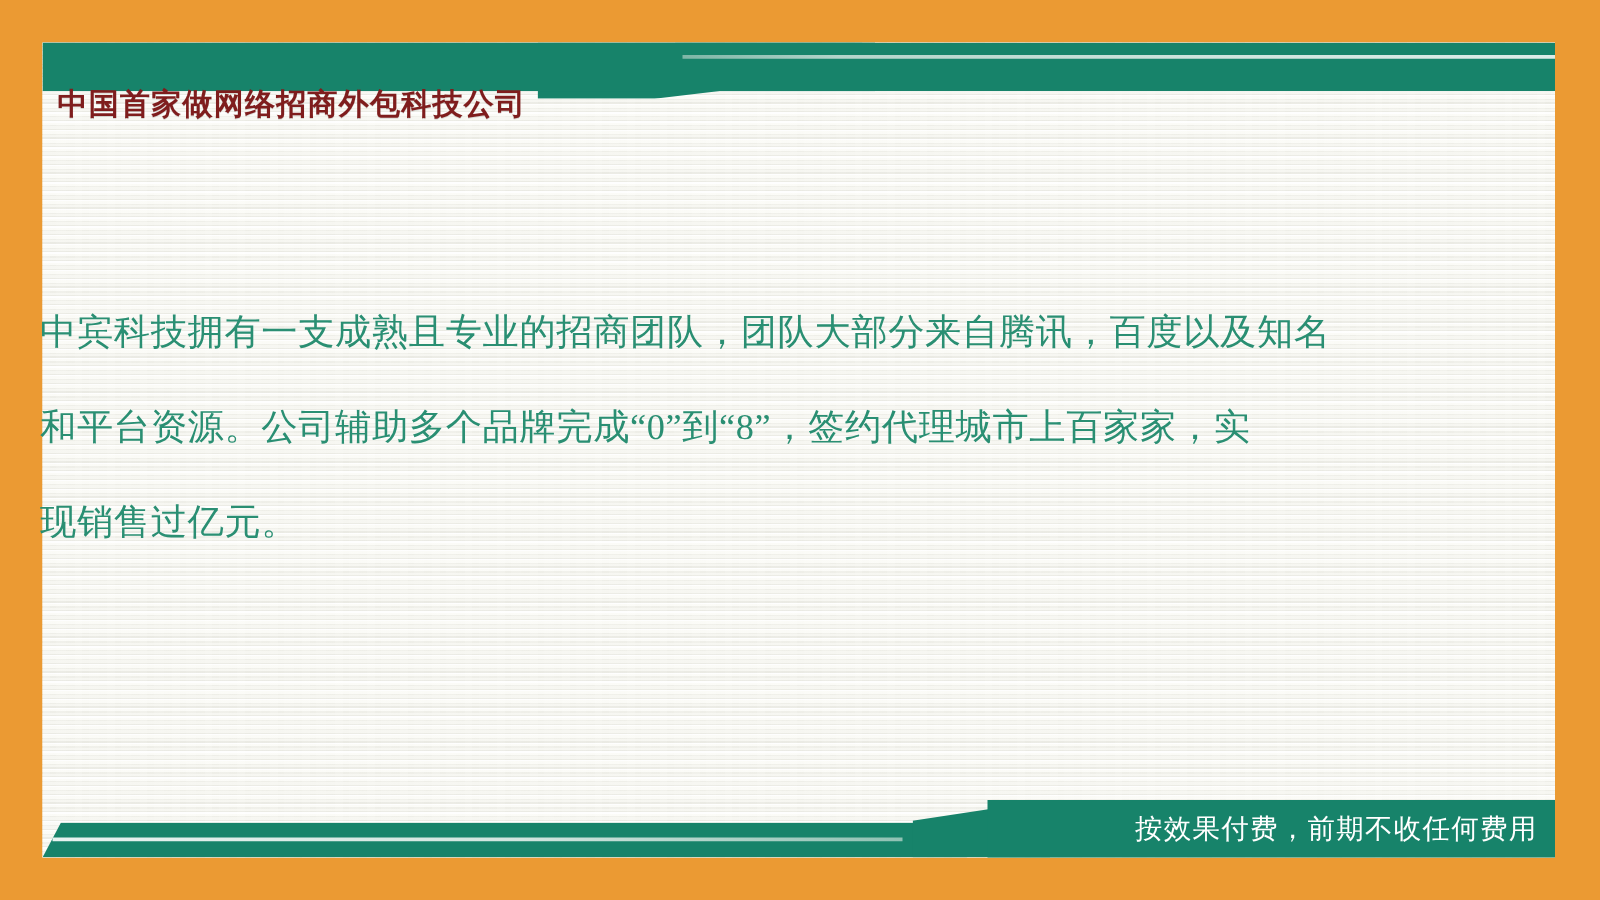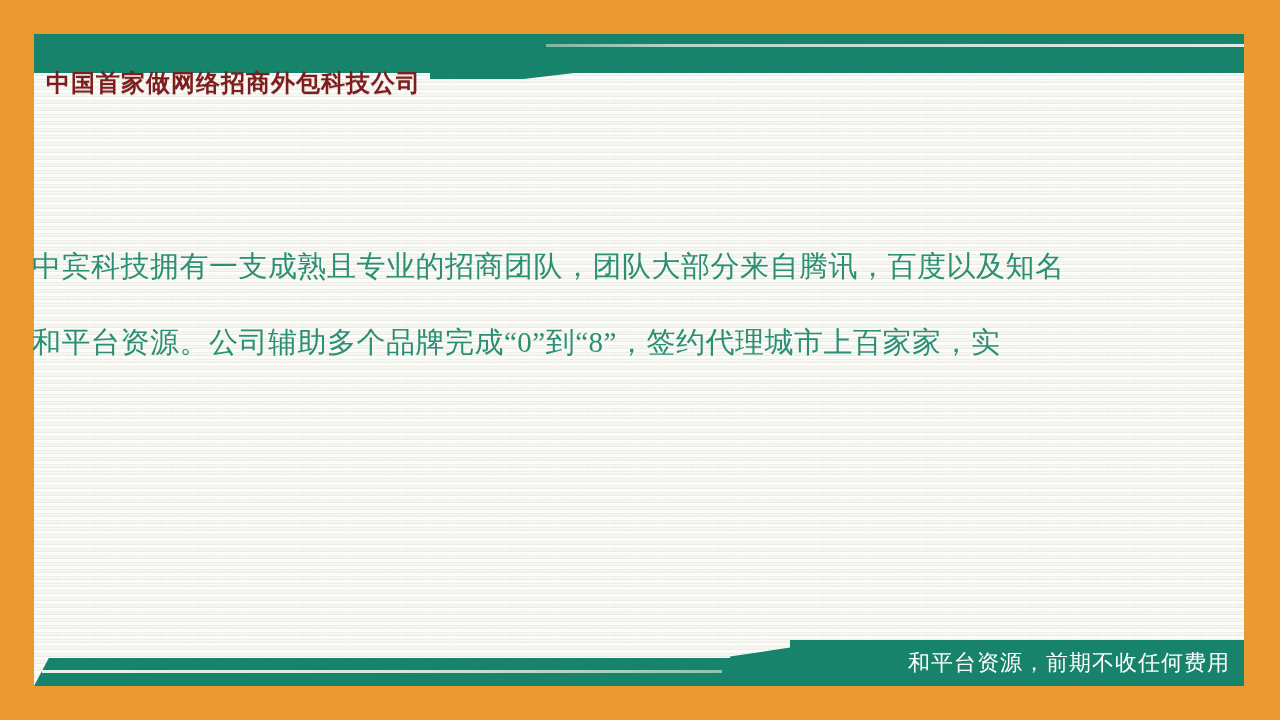--- a/index.html
+++ b/index.html
@@ -126,21 +126,22 @@
   <div class="hdr-rightbar"></div>
   <div class="hdr-wedge"></div>
   <div class="hdr-band"></div>
   <div class="hdr-line"></div>
   <div class="hdr-title">中国首家做网络招商外包科技公司</div>
 
 
   <div class="body-text">
     <span class="ln">中宾科技拥有一支成熟且专业的招商团队，团队大部分来自腾讯，百度以及知名</span>
     <span class="ln">和平台资源。公司辅助多个品牌完成“0”到“8”，签约代理城市上百家家，实</span>
+    <span class="ln">现销售过亿元。</span>
   </div>
 
   <div class="ftr-thin"></div>
   <div class="ftr-thin-line"></div>
   <div class="ftr-wedge"></div>
   <div class="ftr-bar"></div>
-  <div class="ftr-text">和平台资源，前期不收任何费用</div>
+  <div class="ftr-text">按效果付费，前期不收任何费用</div>
 
 </div>
 
 </body></html>

